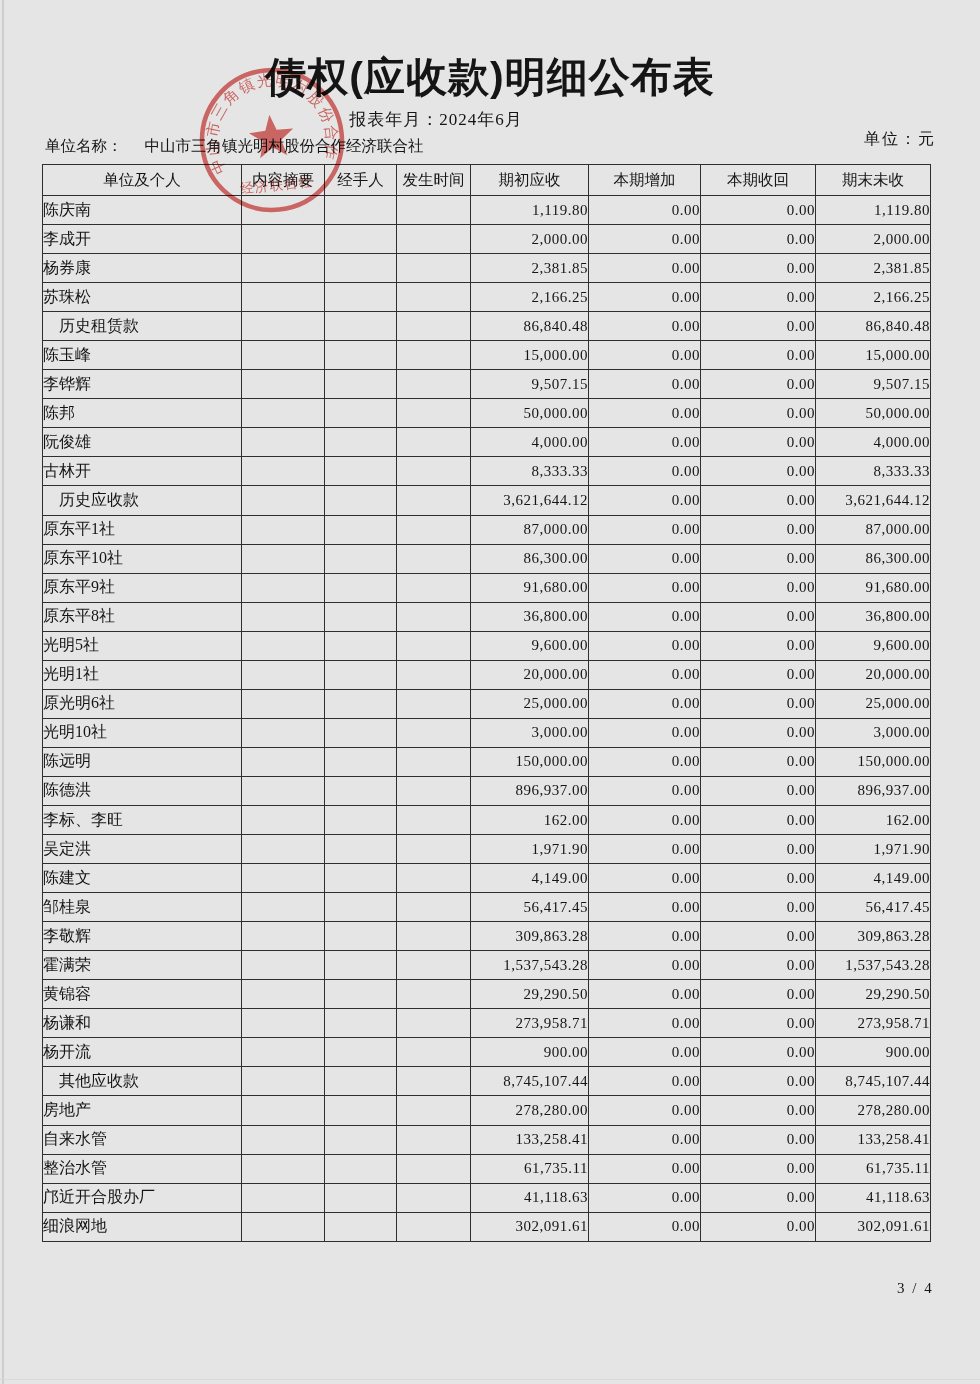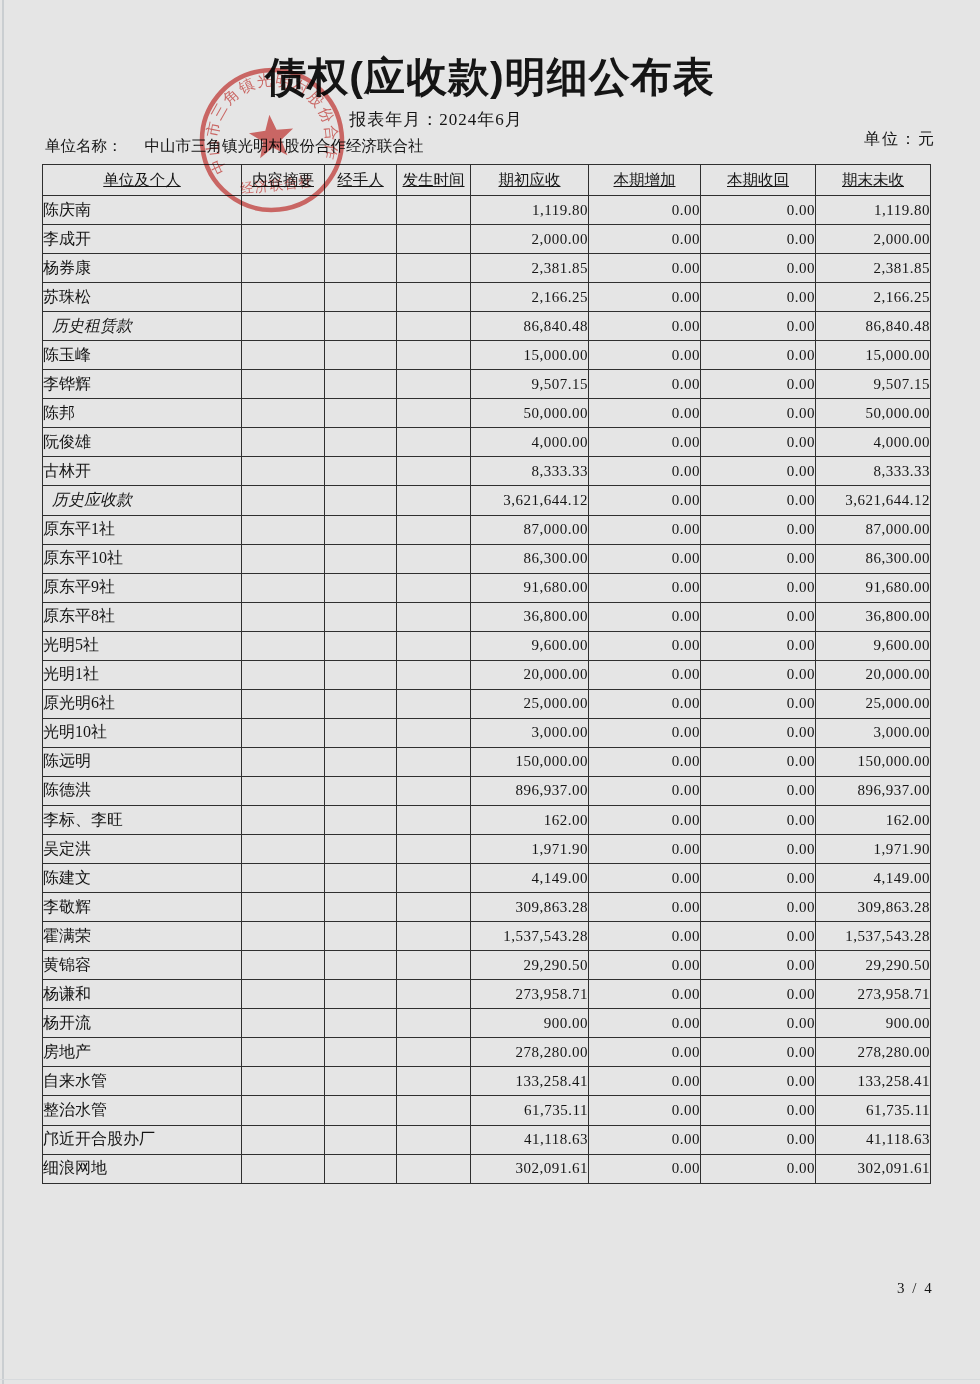--- a/index.html
+++ b/index.html
@@ -28,24 +28,24 @@
   .unit-currency{position:absolute;right:44px;top:129px;font-size:16px;letter-spacing:2px;margin-left:14px;}
 
   table.main{
     position:absolute;left:42px;top:164px;width:888px;
     border-collapse:collapse;table-layout:fixed;
   }
   table.main th,table.main td{
     border:1px solid #2f2f2f;
     padding:0;overflow:hidden;white-space:nowrap;
   }
-  table.main th{height:30px;font-size:15.5px;font-weight:normal;text-align:center;text-decoration:underline;}
+  table.main th{height:30px;font-size:15.5px;font-weight:normal;text-align:center;}
   table.main td{height:28.05px;}
   td.name{font-size:16px;text-align:left;padding-left:27px;}
-  tr.cat td.name{padding-left:9px;font-style:italic;}
+  tr.cat td.name{padding-left:16px;}
   td.num{font-size:15px;text-align:right;padding-right:7px;letter-spacing:.5px;}
   td.empty{background:transparent;}
 
   .stamp{
     position:absolute;left:196px;top:64px;width:152px;height:152px;
     transform:rotate(-6deg);
     opacity:.8;mix-blend-mode:multiply;pointer-events:none;
   }
   .page-number{
     position:absolute;left:864px;top:1280px;
@@ -326,20 +326,30 @@
       <td class="name">陈建文</td>
       <td class="empty"></td>
       <td class="empty"></td>
       <td class="empty"></td>
       <td class="num">4,149.00</td>
       <td class="num">0.00</td>
       <td class="num">0.00</td>
       <td class="num">4,149.00</td>
     </tr>
         <tr>
+      <td class="name">邹桂泉</td>
+      <td class="empty"></td>
+      <td class="empty"></td>
+      <td class="empty"></td>
+      <td class="num">56,417.45</td>
+      <td class="num">0.00</td>
+      <td class="num">0.00</td>
+      <td class="num">56,417.45</td>
+    </tr>
+        <tr>
       <td class="name">李敬辉</td>
       <td class="empty"></td>
       <td class="empty"></td>
       <td class="empty"></td>
       <td class="num">309,863.28</td>
       <td class="num">0.00</td>
       <td class="num">0.00</td>
       <td class="num">309,863.28</td>
     </tr>
         <tr>
@@ -374,20 +384,30 @@
     </tr>
         <tr>
       <td class="name">杨开流</td>
       <td class="empty"></td>
       <td class="empty"></td>
       <td class="empty"></td>
       <td class="num">900.00</td>
       <td class="num">0.00</td>
       <td class="num">0.00</td>
       <td class="num">900.00</td>
+    </tr>
+        <tr class="cat">
+      <td class="name">其他应收款</td>
+      <td class="empty"></td>
+      <td class="empty"></td>
+      <td class="empty"></td>
+      <td class="num">8,745,107.44</td>
+      <td class="num">0.00</td>
+      <td class="num">0.00</td>
+      <td class="num">8,745,107.44</td>
     </tr>
         <tr>
       <td class="name">房地产</td>
       <td class="empty"></td>
       <td class="empty"></td>
       <td class="empty"></td>
       <td class="num">278,280.00</td>
       <td class="num">0.00</td>
       <td class="num">0.00</td>
       <td class="num">278,280.00</td>

